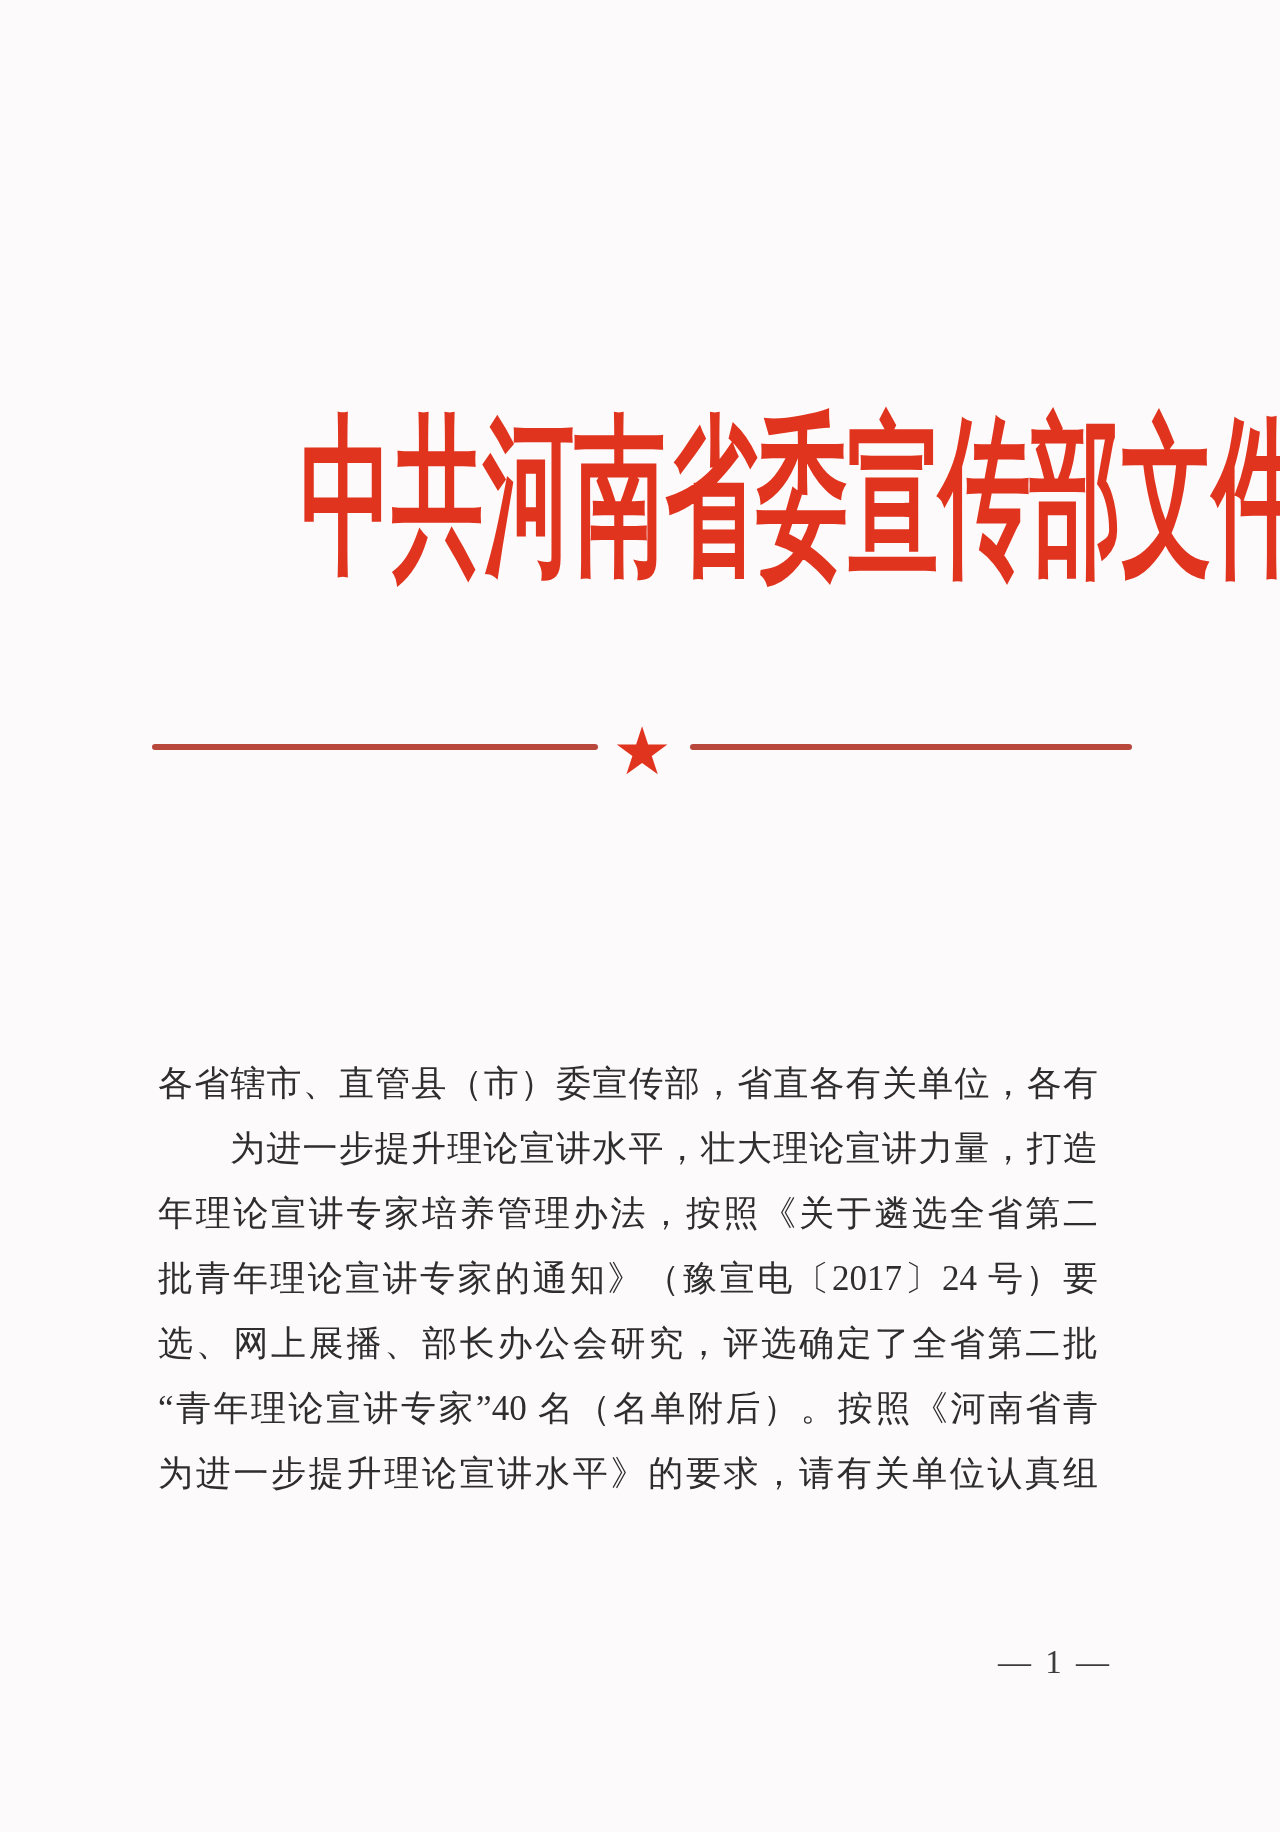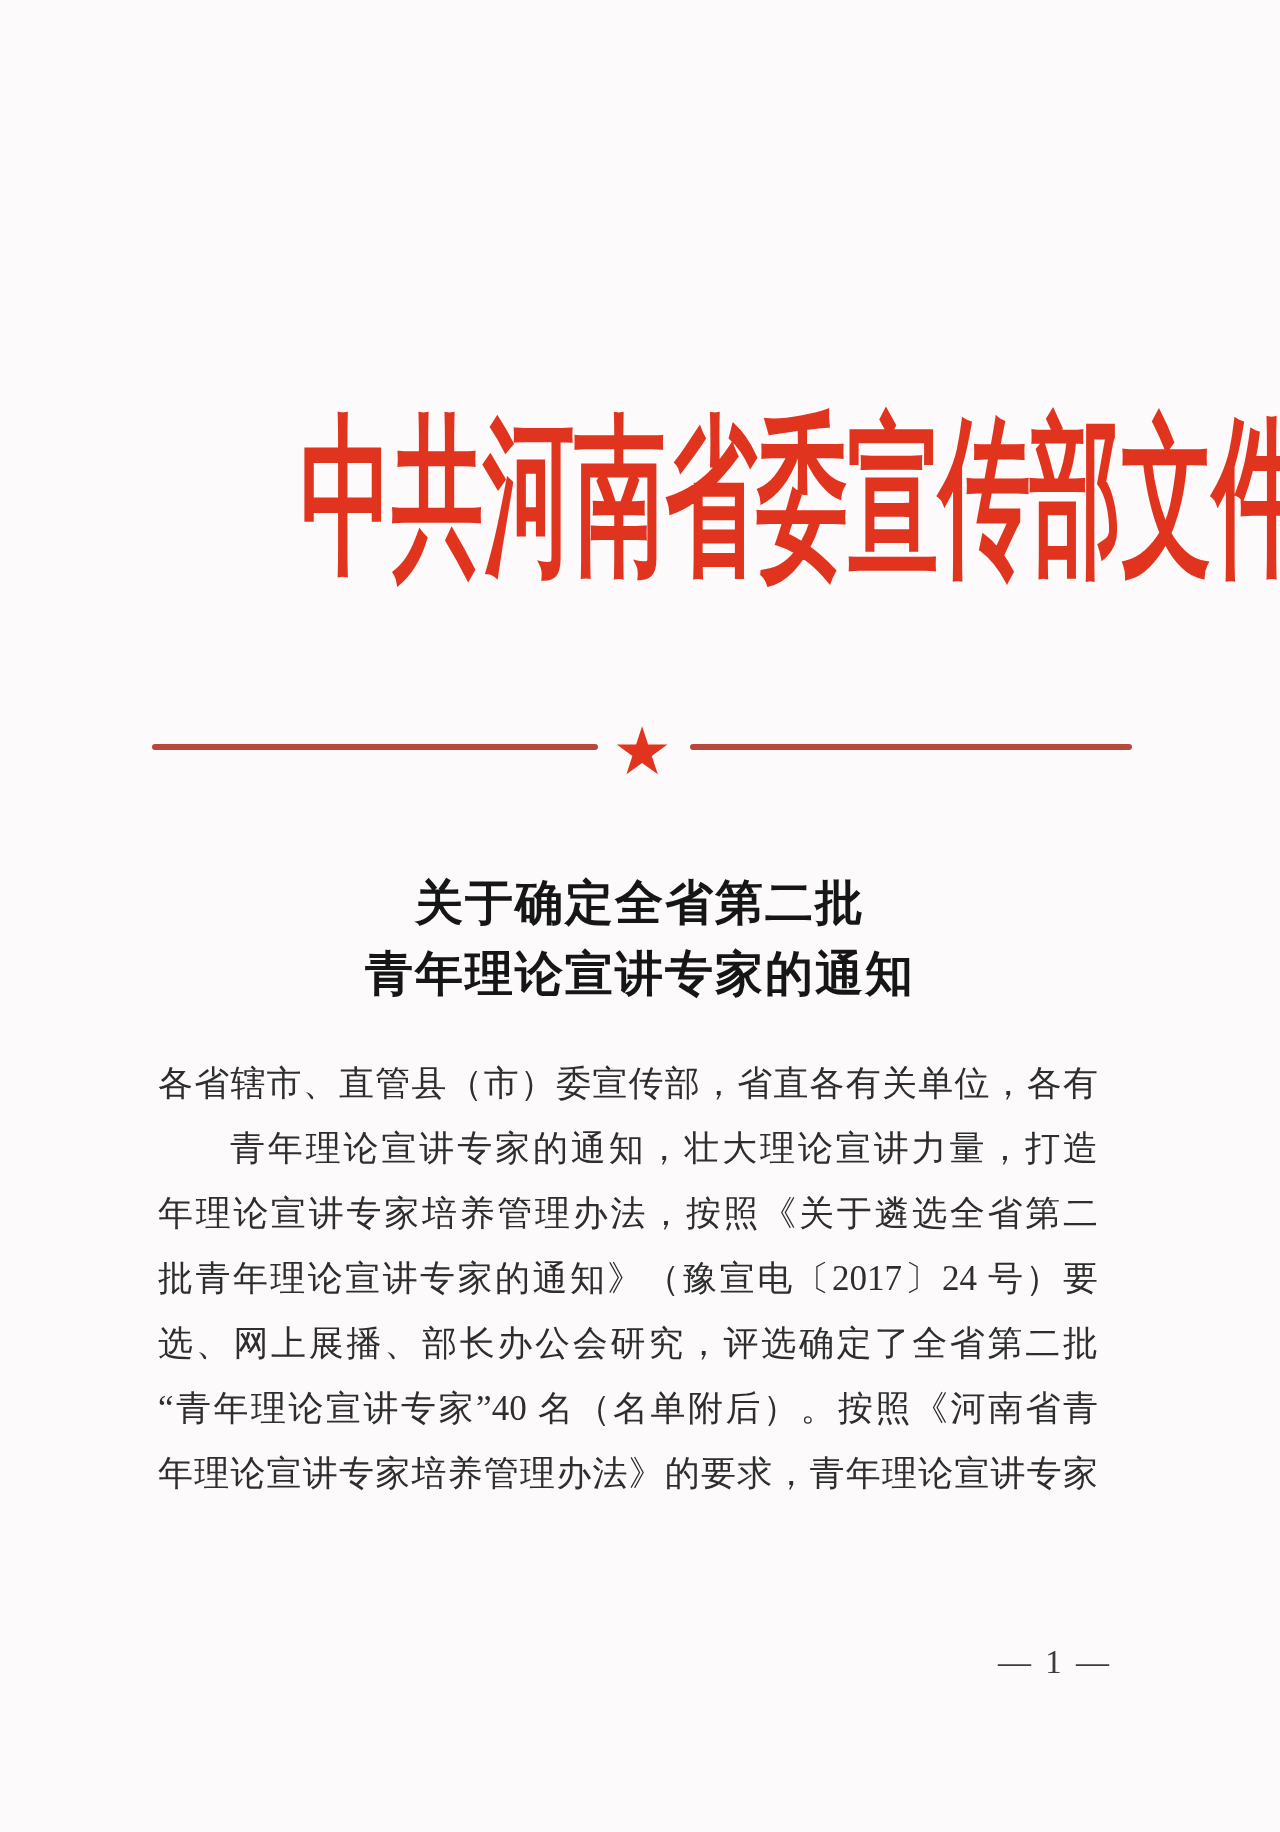--- a/index.html
+++ b/index.html
@@ -106,30 +106,26 @@
 <div class="page">
 
   <div class="agency">中共河南省委宣传部文件</div>
 
   <div class="divider">
     <span class="dline left"></span>
     <span class="star">★</span>
     <span class="dline right"></span>
   </div>
 
-  <div class="doc-title">
-    <div class="t-line">关于确定全省第二批</div>
-    <div class="t-line">青年理论宣讲专家的通知</div>
-  </div>
 
   <div class="bodytext">
     <div class="b-line">各省辖市、直管县（市）委宣传部，省直各有关单位，各有</div>
-    <div class="b-line indent">青年理论宣讲专家的通知，壮大理论宣讲力量，打造</div>
+    <div class="b-line indent">为进一步提升理论宣讲水平，壮大理论宣讲力量，打造</div>
     <div class="b-line">年理论宣讲专家培养管理办法，按照《关于遴选全省第二</div>
     <div class="b-line">批青年理论宣讲专家的通知》（豫宣电〔2017〕24 号）要</div>
     <div class="b-line">选、网上展播、部长办公会研究，评选确定了全省第二批</div>
     <div class="b-line">“青年理论宣讲专家”40 名（名单附后）。按照《河南省青</div>
-    <div class="b-line">年理论宣讲专家培养管理办法》的要求，青年理论宣讲专家</div>
+    <div class="b-line">为进一步提升理论宣讲水平》的要求，请有关单位认真组</div>
   </div>
 
   <div class="pagenum">— 1 —</div>
 
 </div>
 
 </body></html>

